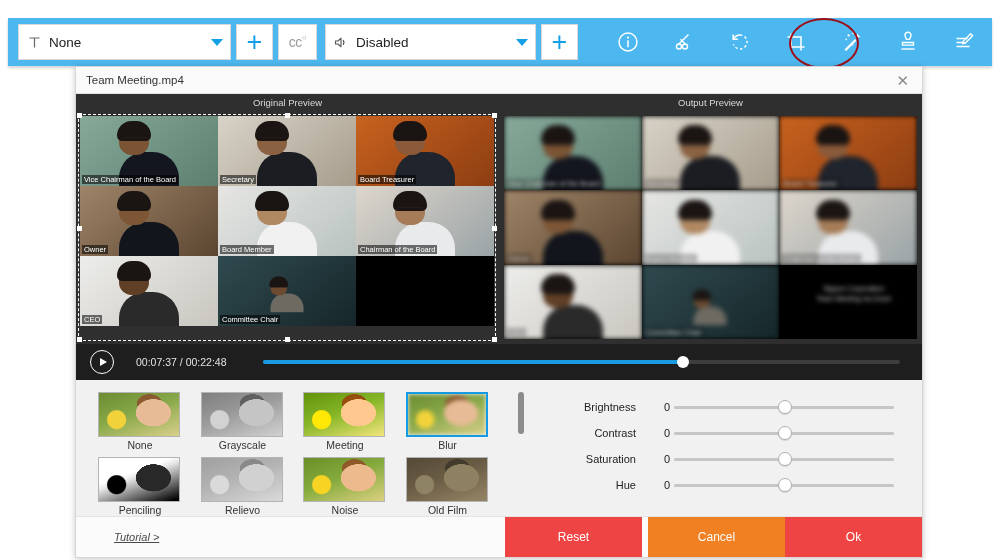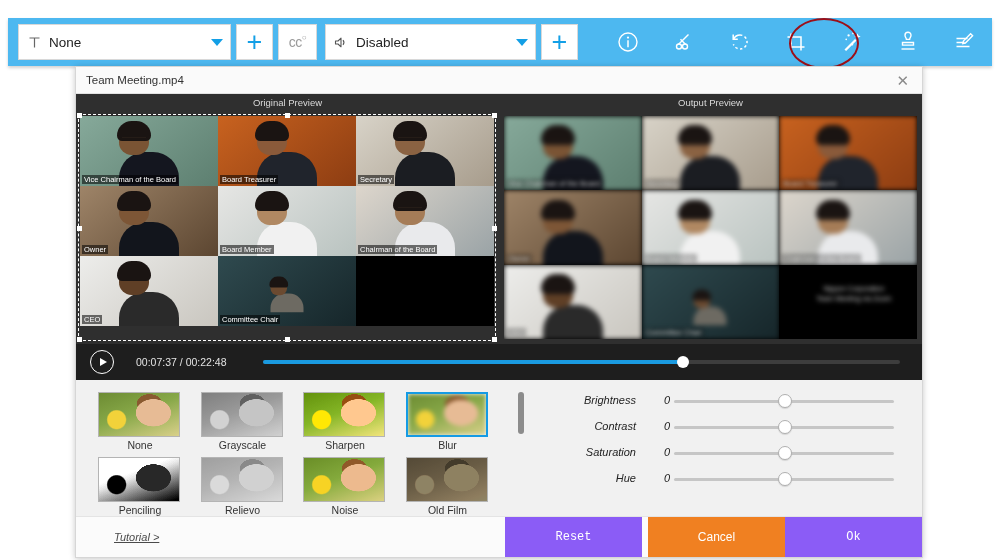--- a/index.html
+++ b/index.html
@@ -147,36 +147,36 @@
   .girl.blur { filter: blur(2px); }
   .girl.pencil { filter: grayscale(1) invert(1) brightness(1.6) contrast(3); }
   .girl.relievo { filter: grayscale(1) contrast(.6) brightness(1.25); }
   .girl.noise { filter: saturate(1.15); }
   .girl.oldfilm { filter: sepia(1) brightness(.55) contrast(1.1); }
 
   .vscroll { width: 10px; margin: 12px 16px 0 10px; }
   .vscroll .bar { width: 6px; height: 42px; background: #8c8c8c; border-radius: 3px; cursor: pointer;}
 
   .adjust { flex: 1; padding: 14px 28px 0 6px; box-sizing: border-box; }
-  .adj-row { display: flex; height: 26px; font-style: italic; }
+  .adj-row { display: flex; align-items: center; height: 26px; }
   .adj-name { width: 86px; font-size: 11px; color: #222; text-align: right; }
   .adj-val { width: 34px; font-size: 11px; color: #222; text-align: right; padding-right: 4px; }
   .adj-slider { flex: 1; position: relative; height: 14px; display: flex; align-items: center; cursor: pointer; }
   .adj-track { position: absolute; left: 0; right: 0; height: 3px; background: #c6c6c6; border-radius: 2px; }
   .adj-knob { position: absolute; left: 50%; margin-left: -6px; width: 12px; height: 12px; border-radius: 50%;
               background: #fff; border: 1px solid #b0b0b0; box-shadow: 0 1px 1px rgba(0,0,0,.12); }
 
   
   .footer { position: absolute; left: 0; bottom: 0; width: 100%; height: 40px;
             background: #fbfbfb; border-top: 1px solid #e4e4e4; display: flex; align-items: stretch; }
   .tutorial { flex: 1; display: flex; align-items: center; padding-left: 38px; }
   .tutorial a { font-size: 11px; color: #4a4a4a; text-decoration: underline; cursor: pointer; font-style: italic; }
   .fbtn { width: 137px; display: flex; align-items: center; justify-content: center;
           font-size: 12px; color: #fff; cursor: pointer; }
-  .fbtn.blue { background: #8b5cf6; font-family: Liberation Mono, monospace; }
+  .fbtn.blue { background: #ef4444; }
   .fbtn.orange { background: #f08021; }
   .gap { width: 6px; background: #fbfbfb; }
 </style>
 </head>
 <body>
 
 <div id="root">
 
   <div class="toolbar">
 
@@ -298,42 +298,42 @@
                     <span class="hair"></span>
                     <span class="glasses"></span>
                   </div>
                   <div class="body" style="background: rgb(20, 22, 31);"></div>
                 </div>
               </div>
               <div class="nametag">Vice Chairman of the Board</div>
             </div>
             <div class="cell">
               <div style="position: absolute; inset: 0px;">
+                <div class="bg" style="background: linear-gradient(140deg, rgb(216, 211, 200), rgb(167, 156, 140));"></div>
+                <div class="person">
+                  <div class="head" style="background: rgb(138, 98, 66);">
+                    <span class="hair"></span>
+                    <span class="glasses"></span>
+                  </div>
+                  <div class="body" style="background: rgb(27, 29, 34);"></div>
+                </div>
+              </div>
+              <div class="nametag">Secretary</div>
+            </div>
+            <div class="cell">
+              <div style="position: absolute; inset: 0px;">
                 <div class="bg" style="background: linear-gradient(140deg, rgb(200, 98, 31), rgb(141, 61, 18));"></div>
                 <div class="person">
                   <div class="head" style="background: rgb(138, 90, 58);">
                     <span class="hair"></span>
                   </div>
                   <div class="body" style="background: rgb(32, 36, 44);"></div>
                 </div>
               </div>
               <div class="nametag">Board Treasurer</div>
-            </div>
-            <div class="cell">
-              <div style="position: absolute; inset: 0px;">
-                <div class="bg" style="background: linear-gradient(140deg, rgb(216, 211, 200), rgb(167, 156, 140));"></div>
-                <div class="person">
-                  <div class="head" style="background: rgb(138, 98, 66);">
-                    <span class="hair"></span>
-                    <span class="glasses"></span>
-                  </div>
-                  <div class="body" style="background: rgb(27, 29, 34);"></div>
-                </div>
-              </div>
-              <div class="nametag">Secretary</div>
             </div>
             <div class="cell">
               <div style="position: absolute; inset: 0px;">
                 <div class="bg" style="background: linear-gradient(140deg, rgb(158, 132, 104), rgb(92, 70, 49));"></div>
                 <div class="person">
                   <div class="head" style="background: rgb(125, 86, 54);">
                     <span class="hair"></span>
                   </div>
                   <div class="body" style="background: rgb(18, 21, 28);"></div>
                 </div>
@@ -548,21 +548,21 @@
             <div class="fx">
               <div class="thumb">
                 <div class="girl gray"></div>
               </div>
               <div class="lab">Grayscale</div>
             </div>
             <div class="fx">
               <div class="thumb">
                 <div class="girl sharp"></div>
               </div>
-              <div class="lab">Sharpen</div>
+              <div class="lab">Meeting</div>
             </div>
             <div class="fx selected">
               <div class="thumb">
                 <div class="girl blur"></div>
               </div>
               <div class="lab">Blur</div>
             </div>
             <div class="fx">
               <div class="thumb">
                 <div class="girl pencil"></div>

